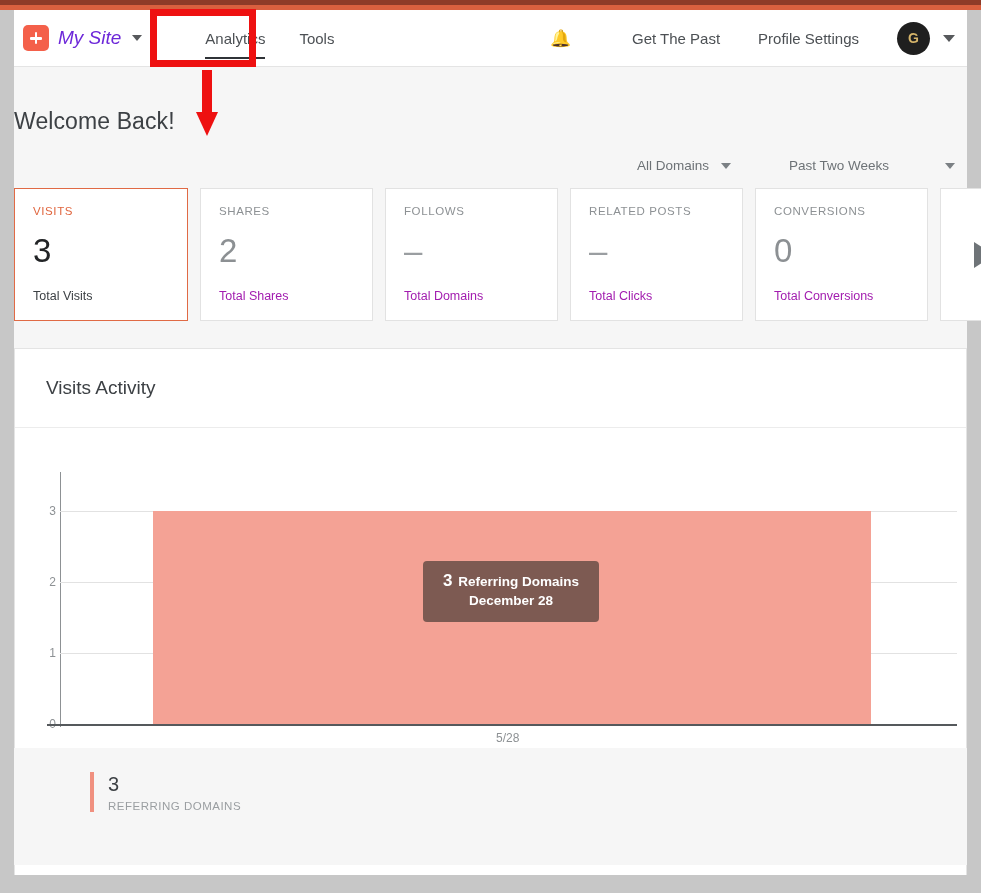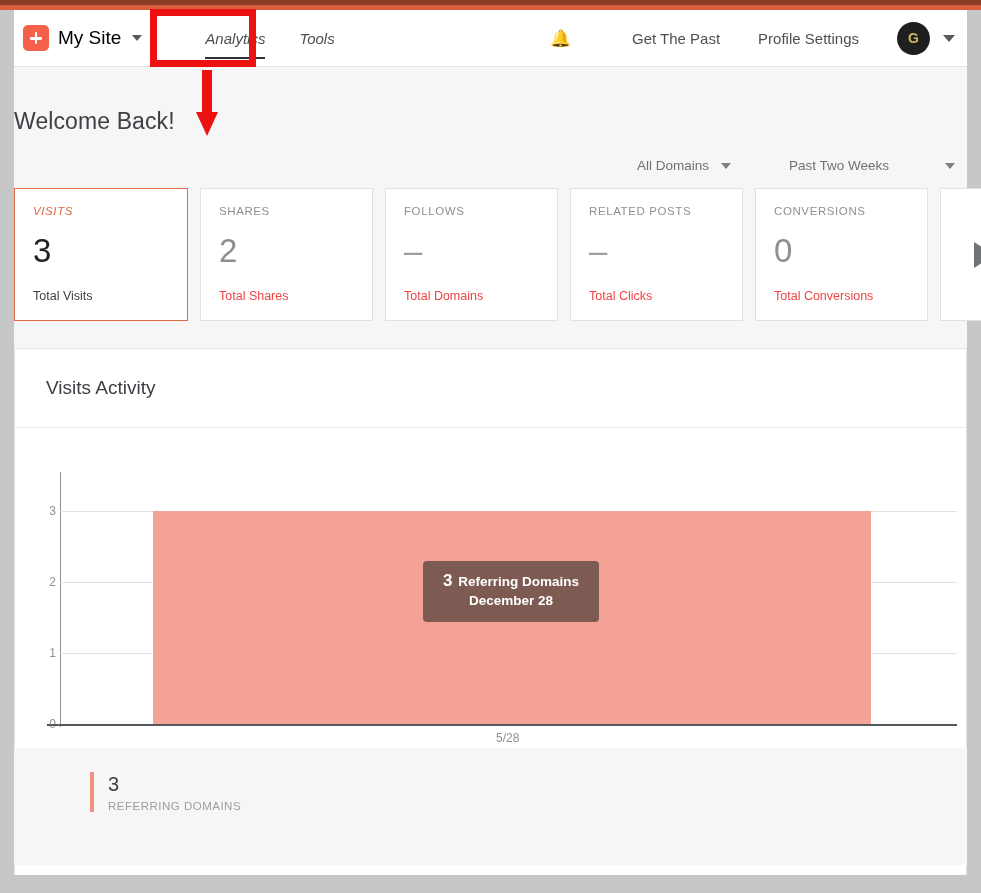--- a/index.html
+++ b/index.html
@@ -29,30 +29,30 @@
   .site-block { display:flex; align-items:center; gap:9px; margin-left:9px; }
   .plus-badge {
     width:26px; height:26px; border-radius:5px; background:#f4604a;
     position:relative; flex:none;
   }
   .plus-badge::before, .plus-badge::after {
     content:""; position:absolute; background:#fff; border-radius:1px;
   }
   .plus-badge::before { left:7px; top:12px; width:12px; height:2.5px; }
   .plus-badge::after  { left:11.75px; top:7px; width:2.5px; height:12px; }
-  .site-name { font-size:19px; color:#000000; font-weight:400; }
+  .site-name { font-size:19px; color:#6d28d9; font-weight:400;font-style:italic; }
   .caret-dn {
     width:0;height:0;border-left:5px solid transparent;border-right:5px solid transparent;
     border-top:6px solid #57595c; margin-left:2px;
   }
 
   .nav { display:flex; align-items:center; margin-left:46px; height:57px; }
   .nav-item {
     position:relative; font-size:15px; color:#4c5054; padding:0 17px;
-    height:57px; display:flex; align-items:center; cursor:pointer;font-style:italic;
+    height:57px; display:flex; align-items:center; cursor:pointer;
   }
   .nav-item.active::after {
     content:""; position:absolute; left:17px; right:17px; bottom:8px; height:1.5px; background:#2f3337;
   }
 
   .header-right { margin-left:auto; display:flex; align-items:center; gap:0; padding-right:12px; }
   .bell { font-size:17px; color:#2c2c2c; margin-right:60px; cursor:pointer; }
   .hdr-link { font-size:15px; color:#4c5054; margin-right:38px; cursor:pointer; }
   .avatar {
     width:33px; height:33px; border-radius:50%; background:#1f1f1f; color:#d6b56a;
@@ -79,24 +79,24 @@
   }
 
   
   .cards { position:absolute; left:0px; top:178px; display:flex; height:134px; }
   .card {
     width:173px; height:133px; background:#fff; border:1px solid #e2e2e2;
     margin-right:12px; padding:16px 0 0 18px; position:relative;
   }
   .card.active { border:1.5px solid #e06a45; width:174px; }
   .card .clabel { font-size:11.5px; letter-spacing:.6px; color:#8d9194; }
-  .card.active .clabel { color:#e0663f;font-style:italic; }
+  .card.active .clabel { color:#e0663f; }
   .card .cval { font-size:33px; color:#8c9093; font-weight:300; margin-top:16px; line-height:36px; }
   .card.active .cval { color:#222426; }
-  .card .cdesc { font-size:12.5px; color:#ef4444; position:absolute; left:18px; bottom:17px; }
+  .card .cdesc { font-size:12.5px; color:#a21caf; position:absolute; left:18px; bottom:17px; }
   .card.active .cdesc { color:#3d4145; }
   .card .dash { font-size:33px; color:#9a9ea1; font-weight:300; margin-top:16px; line-height:36px; }
   .card.arrowcard {
     width:88px; display:flex; align-items:center; justify-content:center; padding:0; margin-right:0;
   }
   .tri-right {
     width:0;height:0;border-top:13px solid transparent;border-bottom:13px solid transparent;
     border-left:20px solid #6f7478;
   }
 

